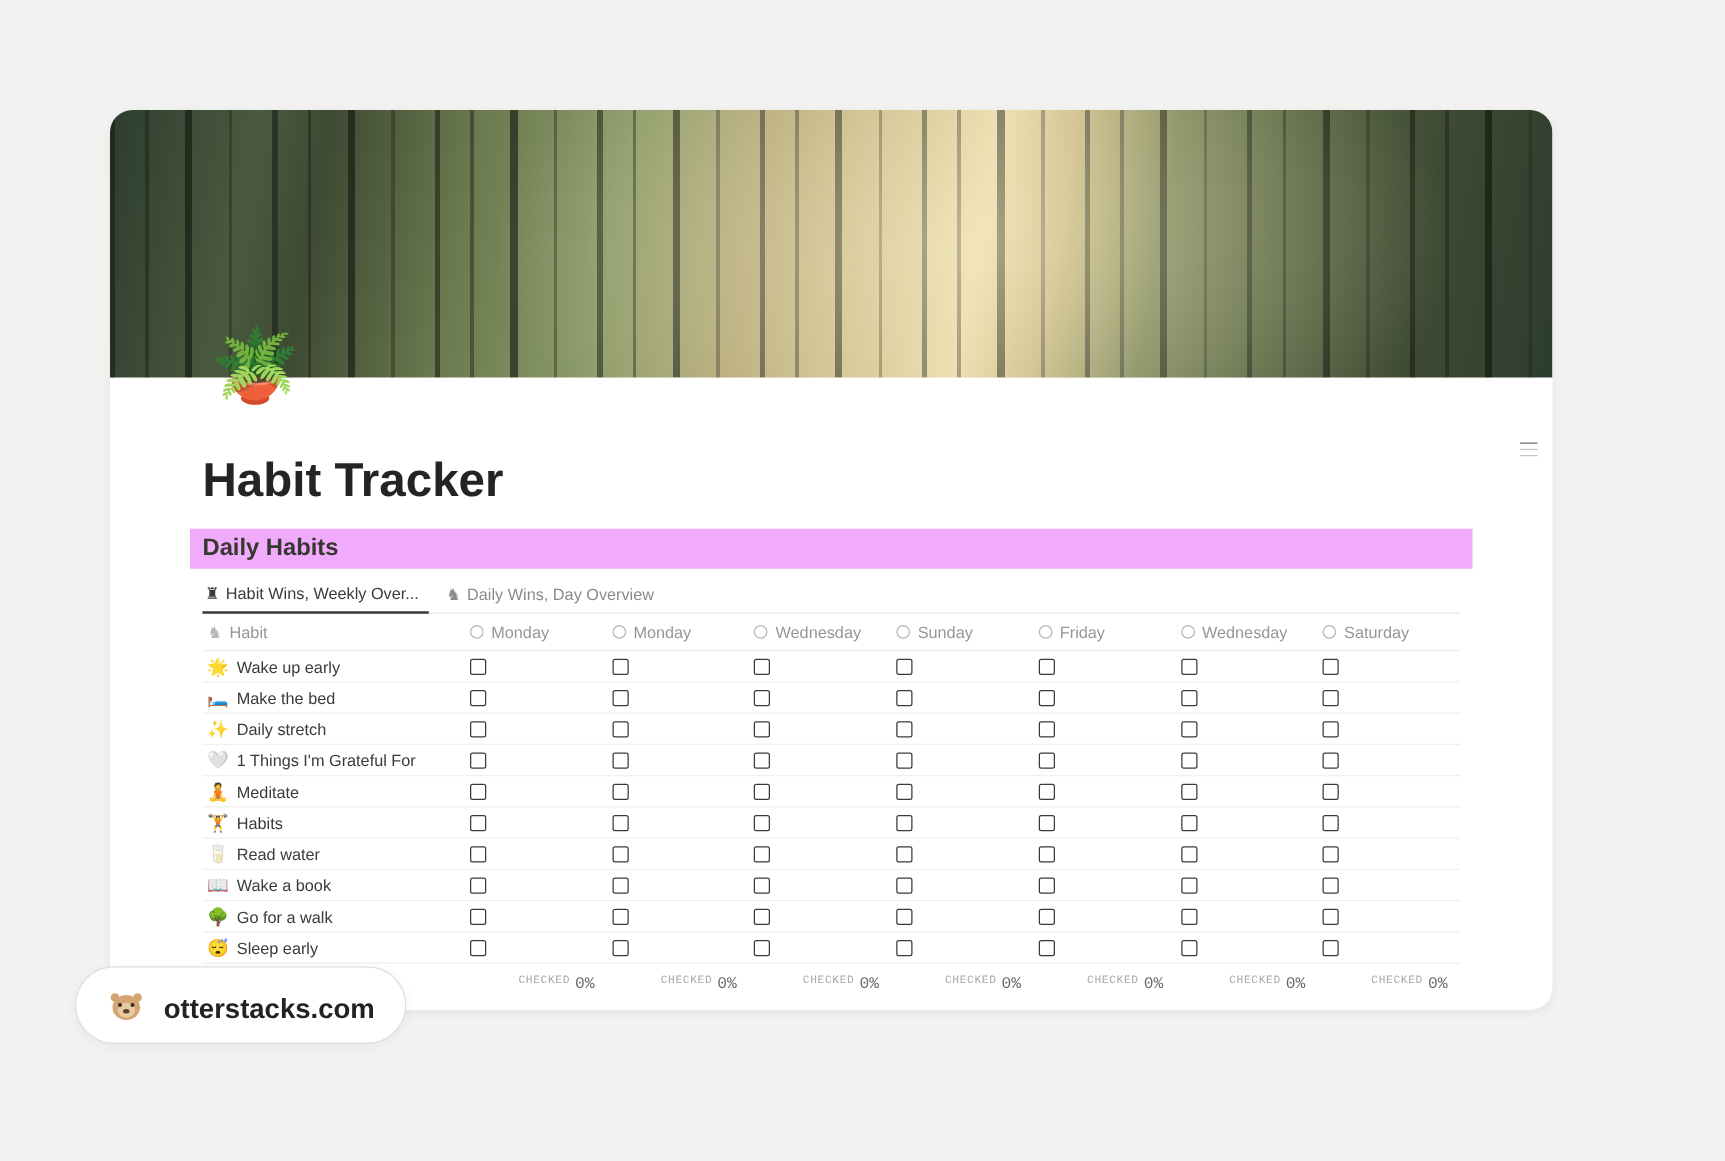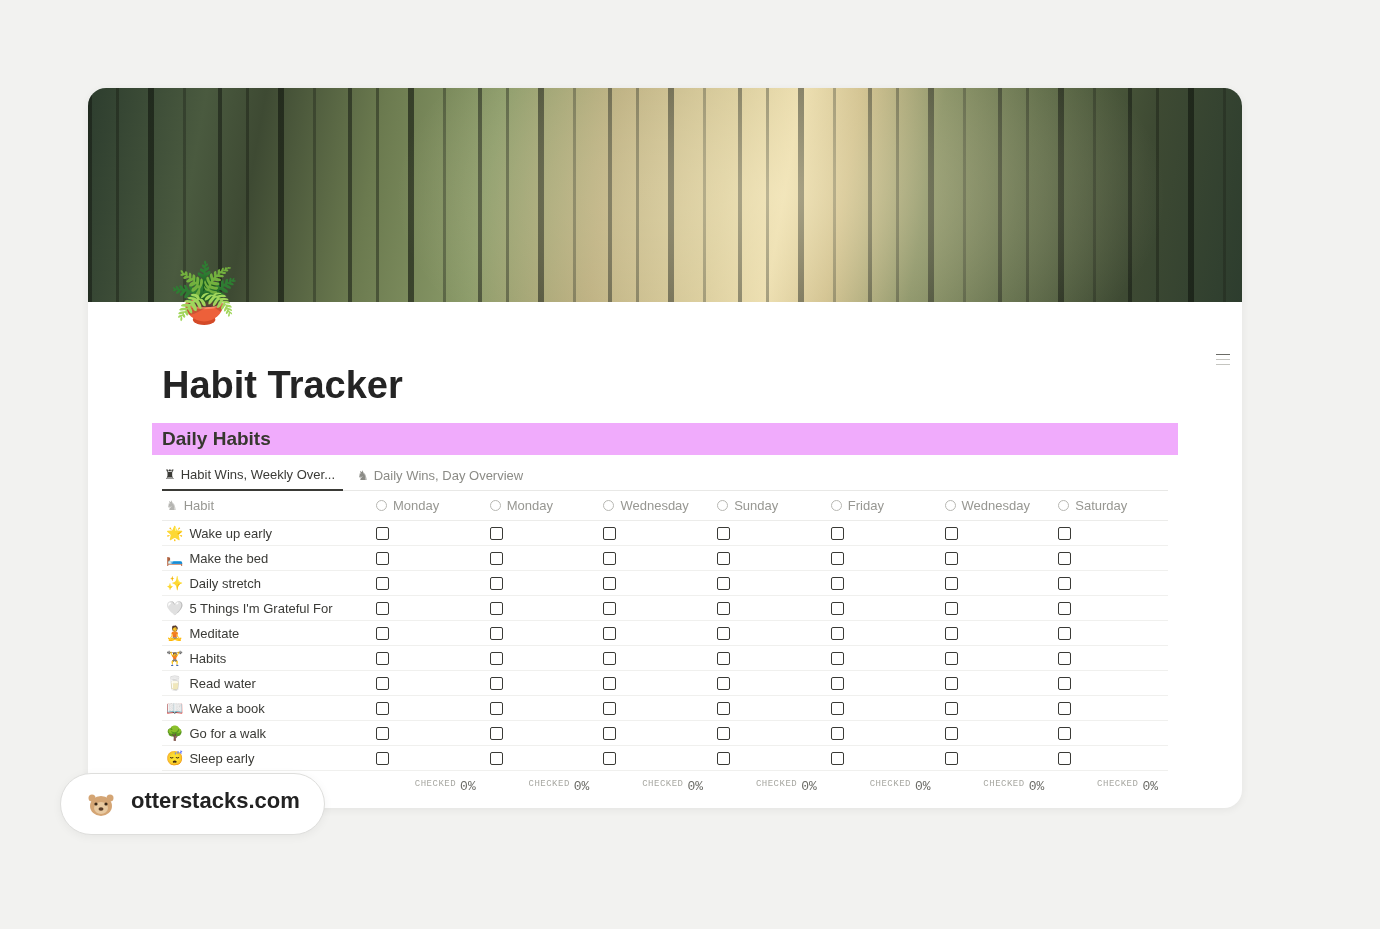--- a/index.html
+++ b/index.html
@@ -186,21 +186,21 @@
     .side-line.main { background: #6b6b66; }
     .watermark {
       position: absolute;
       bottom: 94px;
       left: 60px;
       background: #ffffff;
       border: 1px solid #dededc;
       border-radius: 38px;
       padding: 14px 24px;
       display: flex;
-      align-items: flex-start;
+      align-items: flex-end;
       gap: 14px;
       box-shadow: 0 2px 10px rgba(0,0,0,0.05);
     }
     .watermark-logo {
       width: 32px;
       height: 32px;
       display: flex;
       align-items: center;
       justify-content: center;
     }
@@ -354,21 +354,21 @@
             <div class="check-cell">
               <div class="checkbox"></div>
             </div>
             <div class="check-cell">
               <div class="checkbox"></div>
             </div>
           </div>
           <div class="row">
             <div class="habit-cell">
               <span class="habit-emoji">🤍</span>
-              <span>5 Things I'm Grateful For</span>
+              <span>1 Things I'm Grateful For</span>
             </div>
             <div class="check-cell">
               <div class="checkbox"></div>
             </div>
             <div class="check-cell">
               <div class="checkbox"></div>
             </div>
             <div class="check-cell">
               <div class="checkbox"></div>
             </div>

